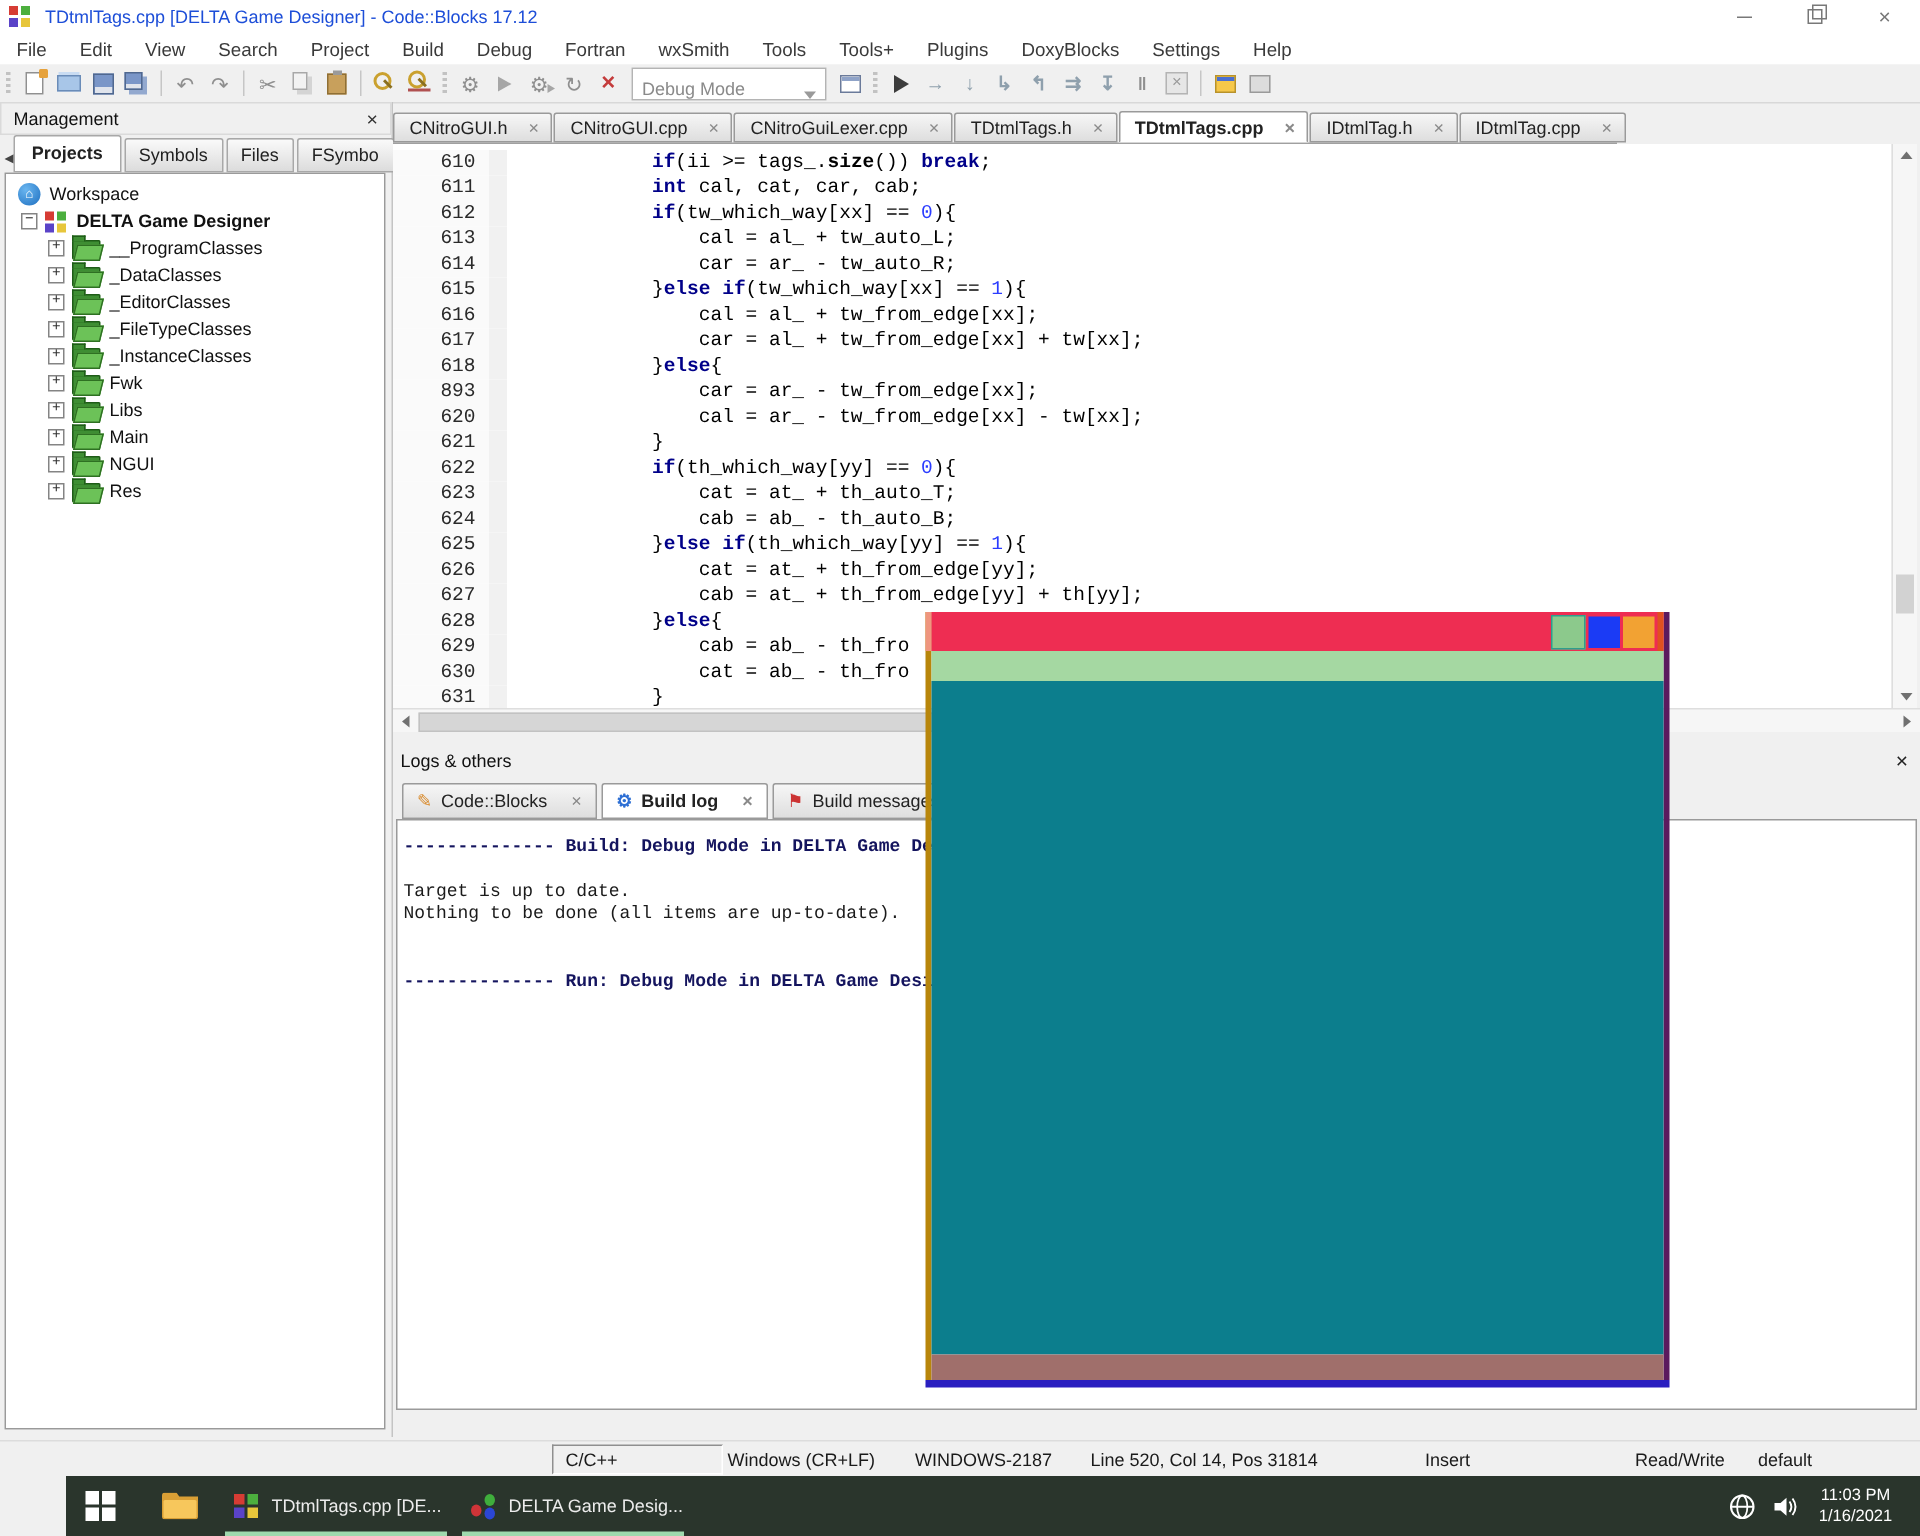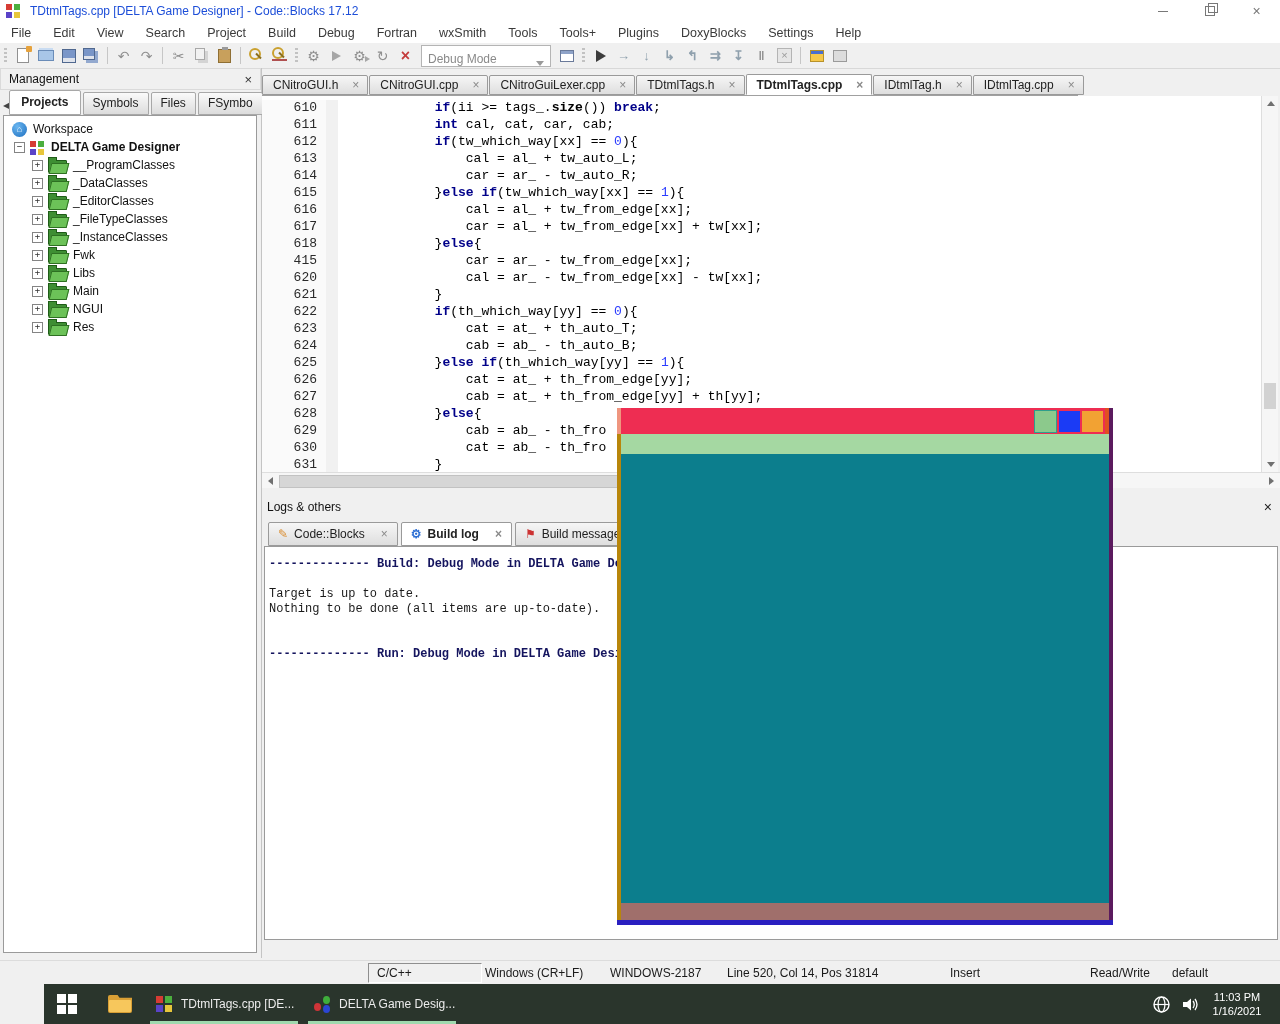--- a/index.html
+++ b/index.html
@@ -437,21 +437,21 @@
         <span class="lnum">617</span>
         <span class="fold"></span>
         <span class="lcode"><span class="tk-p">                car = al_ + tw_from_edge[xx] + tw[xx];</span></span>
       </div>
       <div class="cline">
         <span class="lnum">618</span>
         <span class="fold"></span>
         <span class="lcode"><span class="tk-p">            }</span><span class="tk-k">else</span><span class="tk-p">{</span></span>
       </div>
       <div class="cline">
-        <span class="lnum">415</span>
+        <span class="lnum">893</span>
         <span class="fold"></span>
         <span class="lcode"><span class="tk-p">                car = ar_ - tw_from_edge[xx];</span></span>
       </div>
       <div class="cline">
         <span class="lnum">620</span>
         <span class="fold"></span>
         <span class="lcode"><span class="tk-p">                cal = ar_ - tw_from_edge[xx] - tw[xx];</span></span>
       </div>
       <div class="cline">
         <span class="lnum">621</span>

